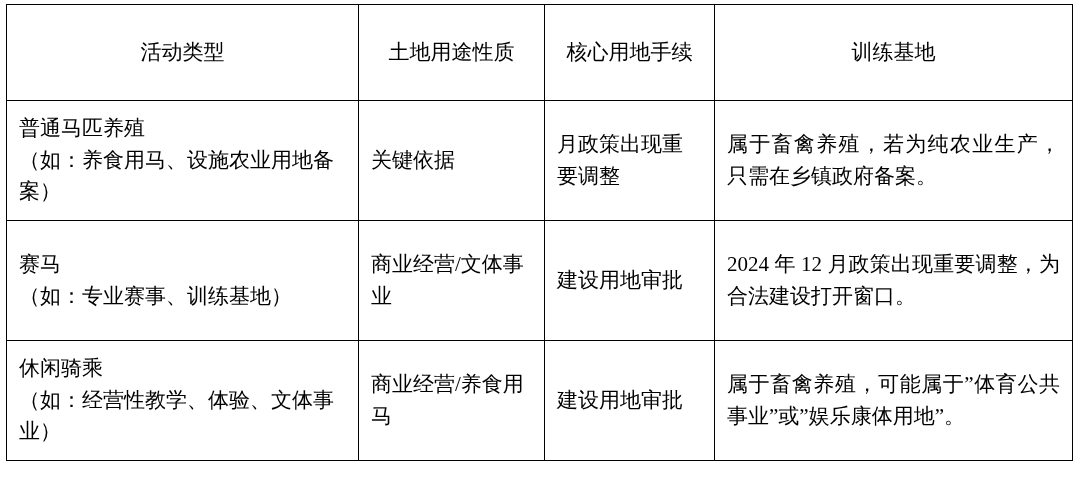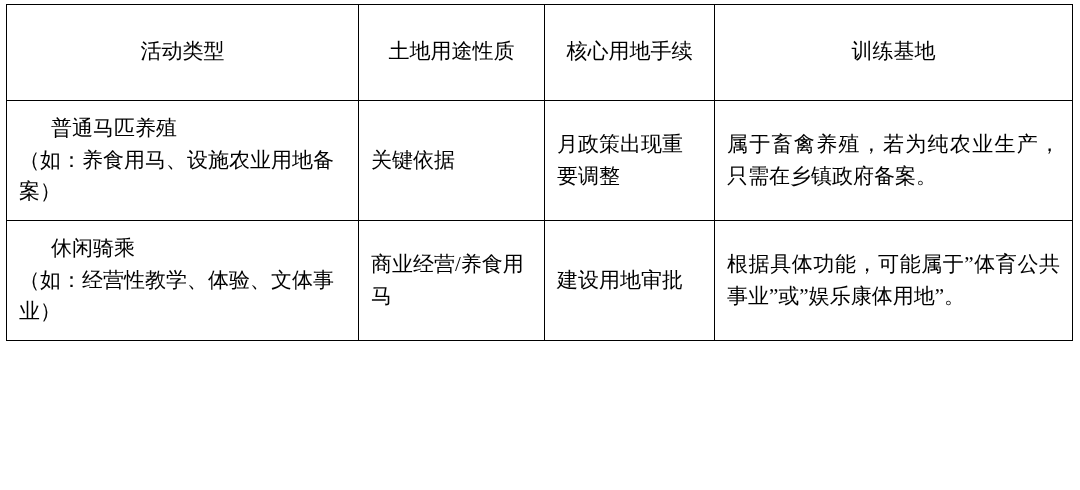--- a/index.html
+++ b/index.html
@@ -43,21 +43,20 @@
   col.c0 { width: 352px; }
   col.c1 { width: 186px; }
   col.c2 { width: 170px; }
   col.c3 { width: 358px; }
 
   thead td {
     text-align: center;
     font-weight: bold;
     font-size: 22px;
     height: 96px;
-    font-family: Liberation Mono, monospace;
   }
   thead td .hdr {
     display: block;
     text-align: center;
   }
 
   tbody td {
     height: 120px;
   }
   td.col-type {
@@ -70,21 +69,20 @@
   td.col-basis {
     text-align: left;
     margin-top: 22px;
   }
   .cell-line {
     display: block;
     white-space: pre-wrap;
   }
   .cell-main {
     display: block;
-    margin-left: 32px;
   }
   .cell-sub {
     display: block;
   }
   
   td.col-basis .cell-line {
     text-align: justify;
     text-justify: inter-character;
   }
 </style>
@@ -126,28 +124,43 @@
         </td>
         <td class="col-procedure">
           <span class="cell-line">月政策出现重要调整</span>
         </td>
         <td class="col-basis">
           <span class="cell-line">属于畜禽养殖，若为纯农业生产，只需在乡镇政府备案。</span>
         </td>
       </tr>
       <tr>
         <td class="col-type">
+          <span class="cell-main">赛马</span>
+          <span class="cell-sub">（如：专业赛事、训练基地）</span>
+        </td>
+        <td class="col-nature">
+          <span class="cell-line">商业经营/文体事业</span>
+        </td>
+        <td class="col-procedure">
+          <span class="cell-line">建设用地审批</span>
+        </td>
+        <td class="col-basis">
+          <span class="cell-line">2024 年 12 月政策出现重要调整，为合法建设打开窗口。</span>
+        </td>
+      </tr>
+      <tr>
+        <td class="col-type">
           <span class="cell-main">休闲骑乘</span>
           <span class="cell-sub">（如：经营性教学、体验、文体事业）</span>
         </td>
         <td class="col-nature">
           <span class="cell-line">商业经营/养食用马</span>
         </td>
         <td class="col-procedure">
           <span class="cell-line">建设用地审批</span>
         </td>
         <td class="col-basis">
-          <span class="cell-line">根据具体功能，可能属于”体育公共事业”或”娱乐康体用地”。</span>
+          <span class="cell-line">属于畜禽养殖，可能属于”体育公共事业”或”娱乐康体用地”。</span>
         </td>
       </tr>
     </tbody>
   </table>
 </div>
 
 </body></html>

